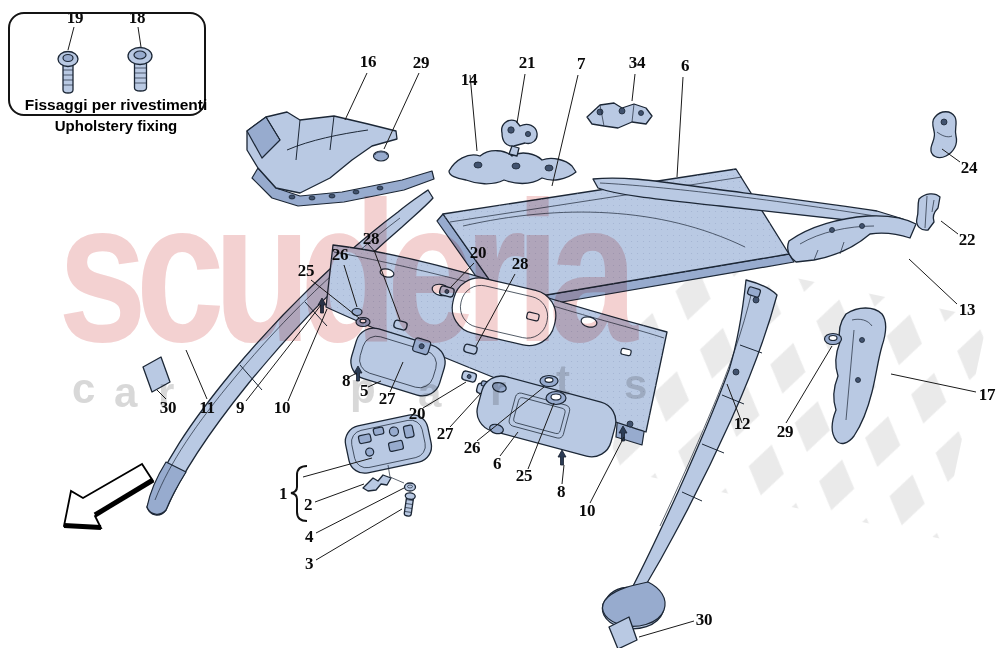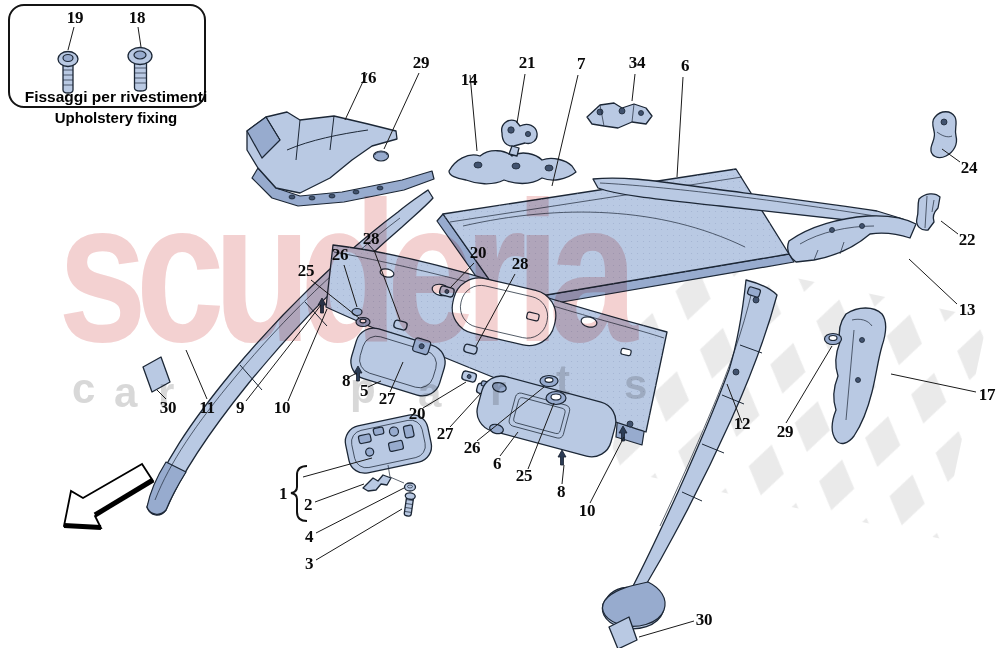--- a/index.html
+++ b/index.html
@@ -12,21 +12,21 @@
   .lnt{fill:none;stroke:var(--outline);stroke-width:.7;}
   .hole{fill:#41526e;stroke:var(--outline);stroke-width:.8;}
   .wh{fill:#ffffff;stroke:var(--outline);stroke-width:1.2;}
   .dart{fill:#2c3c55;stroke:#16202e;stroke-width:.8;}
   .flagcell{fill:var(--flag);}
   .leader{stroke:#1a1a1a;stroke-width:1;}
   .thick{stroke:#000;stroke-width:5;stroke-linecap:butt;}
   .arrowbody{fill:#fff;stroke:#000;stroke-width:1.8;stroke-linejoin:miter;}
   .co{position:absolute;transform:translate(-50%,-50%);font-weight:bold;font-size:17px;
       color:var(--label);letter-spacing:-0.3px;white-space:nowrap;font-family:Liberation Serif, serif;}
-  #infoBox{position:absolute;left:8px;top:4px;width:194px;height:100px;
+  #infoBox{position:absolute;left:8px;top:12px;width:194px;height:100px;
            border:2.5px solid #141414;border-radius:16px;}
   .boxline{position:absolute;font-weight:bold;color:#000;white-space:nowrap;
            transform:translateX(-50%);}
   #boxLine1{left:106px;top:82px;font-size:15.5px;}
   #boxLine2{left:106px;top:103px;font-size:15px;}
   #wmBrand{position:absolute;left:58px;top:172px;font-size:200px;font-weight:bold;
            line-height:1;color:var(--watermark-red);opacity:.5;letter-spacing:-14px;
            transform:scaleX(.8);transform-origin:left top;mix-blend-mode:multiply;
            pointer-events:none;}
   .wmL{position:absolute;font-size:42px;font-weight:bold;color:var(--watermark-gray);
@@ -361,21 +361,21 @@
       <span class="wmL" style="left: 350px; top: 368px;">p</span>
       <span class="wmL" style="left: 418px; top: 372px;">a</span>
       <span class="wmL" style="left: 490px; top: 370px;">r</span>
       <span class="wmL" style="left: 556px; top: 360px;">t</span>
       <span class="wmL" style="left: 624px; top: 364px;">s</span>
     </div>
 
   <div id="calloutLayer">
       <span class="co" style="left: 75px; top: 18px;">19</span>
       <span class="co" style="left: 137px; top: 18px;">18</span>
-      <span class="co" style="left: 368px; top: 78px;">16</span>
+      <span class="co" style="left: 368px; top: 62px;">16</span>
       <span class="co" style="left: 421px; top: 63px;">29</span>
       <span class="co" style="left: 469px; top: 80px;">14</span>
       <span class="co" style="left: 527px; top: 63px;">21</span>
       <span class="co" style="left: 581px; top: 64px;">7</span>
       <span class="co" style="left: 637px; top: 63px;">34</span>
       <span class="co" style="left: 685px; top: 66px;">6</span>
       <span class="co" style="left: 969px; top: 168px;">24</span>
       <span class="co" style="left: 967px; top: 240px;">22</span>
       <span class="co" style="left: 967px; top: 310px;">13</span>
       <span class="co" style="left: 987px; top: 395px;">17</span>

